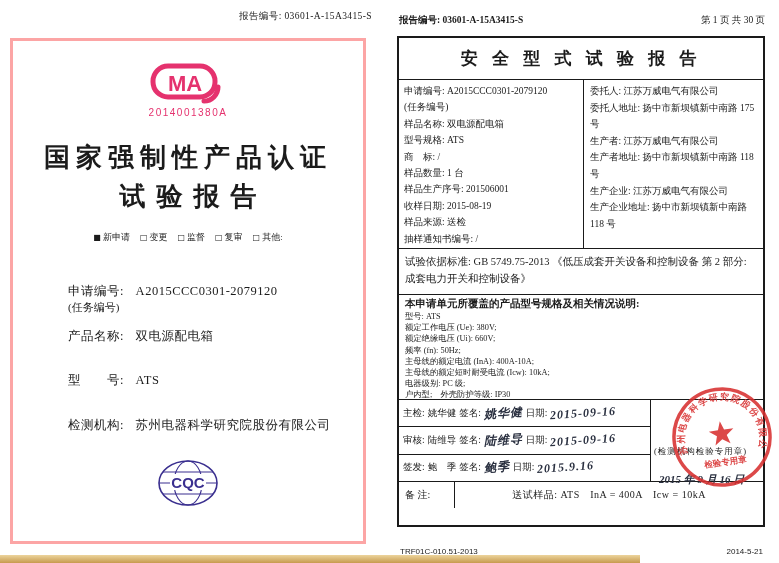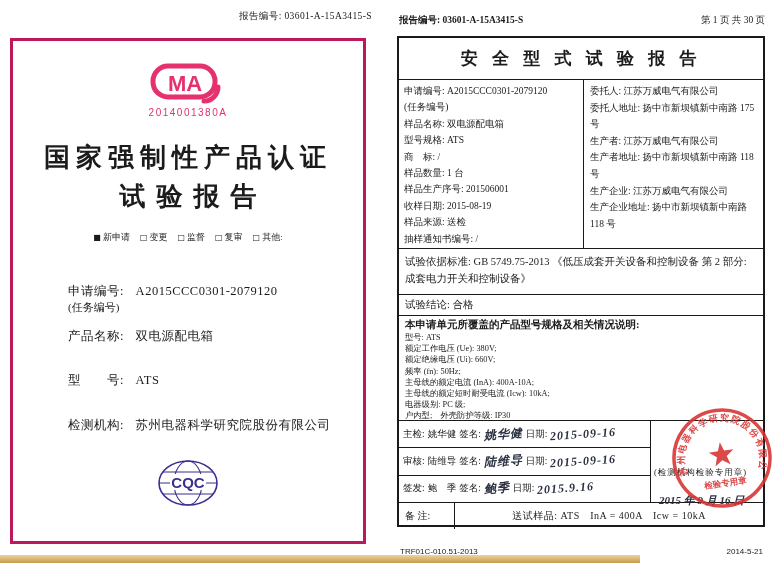--- a/index.html
+++ b/index.html
@@ -6,21 +6,21 @@
   body { background:#ffffff; }
   .canvas { position:relative; width:779px; height:563px; background:#ffffff; overflow:hidden;
             font-family:"Liberation Serif","DejaVu Serif",serif; color:#1b1b1b; }
   .desk-strip { position:absolute; left:0; top:555px; width:640px; height:8px;
                 background:linear-gradient(#ecd49c,#c79a4e); }
 
   
   .lp-reportno { position:absolute; left:150px; top:10px; width:222px; text-align:right;
                  font-size:9.5px; letter-spacing:.4px; }
   .page-left { position:absolute; left:10px; top:38px; width:356px; height:506px;
-               border:3px solid #be185d; background:#fff; }
+               border:3px solid #fca5a5; background:#fff; }
   .logos { position:absolute; top:22px; left:0; width:100%; display:flex;
            justify-content:center; align-items:flex-start; gap:16px; }
   .cma-block { display:flex; flex-direction:column; align-items:center; }
   .cma-num { color:#e5326e; font-size:10px; font-family:"Liberation Sans",sans-serif;
              letter-spacing:1.5px; margin-top:1px; }
   .cnas-block { display:flex; flex-direction:column; align-items:center; margin-top:4px; }
   .cnas-sub1 { font-size:6px; color:#2b3a92; letter-spacing:3px; margin-top:2px; }
   .cnas-sub2 { font-size:7px; color:#2b3a92; font-family:"Liberation Sans",sans-serif; }
   .lp-title1 { position:absolute; top:99px; width:100%; text-align:center; font-size:26px;
                letter-spacing:6px; font-weight:600; }
@@ -185,21 +185,20 @@
         <div>委托人: 江苏万威电气有限公司</div>
         <div>委托人地址: 扬中市新坝镇新中南路 175 号</div>
         <div>生产者: 江苏万威电气有限公司</div>
         <div>生产者地址: 扬中市新坝镇新中南路 118 号</div>
         <div>生产企业: 江苏万威电气有限公司</div>
         <div>生产企业地址: 扬中市新坝镇新中南路 118 号</div>
       </div>
     </div>
 
     <div class="r-standard">试验依据标准: GB 5749.75-2013 《低压成套开关设备和控制设备 第 2 部分: 成套电力开关和控制设备》</div>
-    <div class="r-conclusion">试验结论: 合格</div>
 
     <div class="r-spec">
       <div class="r-spec-title">本申请单元所覆盖的产品型号规格及相关情况说明:</div>
       <div class="r-spec-line">型号: ATS</div>
       <div class="r-spec-line">额定工作电压 (Ue): 380V;</div>
       <div class="r-spec-line">额定绝缘电压 (Ui): 660V;</div>
       <div class="r-spec-line">频率 (fn): 50Hz;</div>
       <div class="r-spec-line">主母线的额定电流 (InA): 400A-10A;</div>
       <div class="r-spec-line">主母线的额定短时耐受电流 (Icw): 10kA;</div>
       <div class="r-spec-line">电器级别: PC 级;</div>

